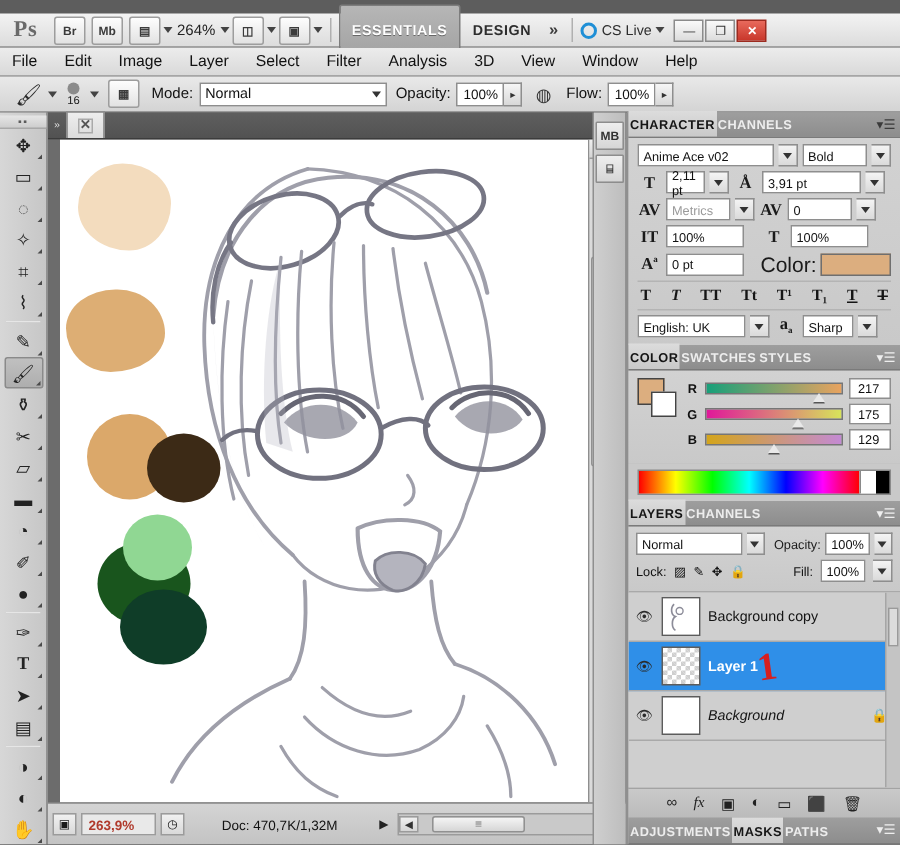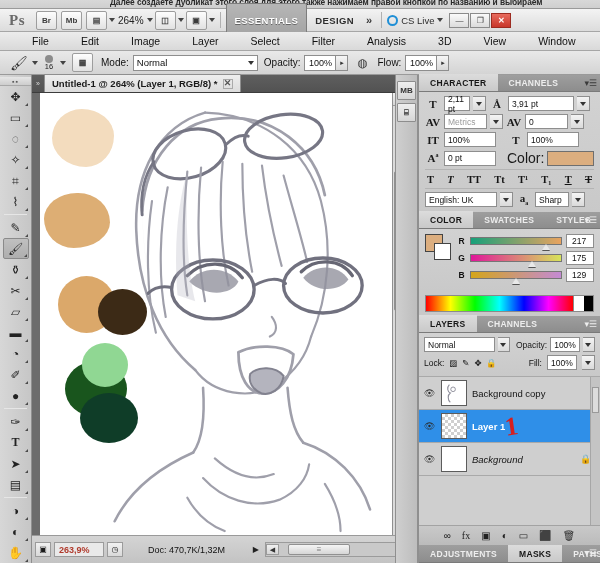--- a/index.html
+++ b/index.html
@@ -61,21 +61,21 @@
   .winbtns{ display:flex; gap:1px; margin-left:6px; }
   .wb{ width:20px;height:15px; border:1px solid #8b8b8b; background:linear-gradient(#fafafa,#dcdcdc);
        display:flex;align-items:center;justify-content:center; font-size:8px; color:#333;}
   .wb.close{ background:linear-gradient(#e86a5c,#c8362a); border-color:#9c2b20; color:#fff; font-weight:bold; }
 
   
   .menubar{
     position:absolute; left:0; top:32px; width:600px; height:19px;
     background:linear-gradient(#ececec,#d9d9d9);
     border-bottom:1px solid #a6a6a6;
-    display:flex; align-items:flex-start; padding-left:24px; gap:16px;
+    display:flex; align-items:flex-start; padding-left:0; gap:2px;
   }
   .menu-item{ padding:0 8px; height:17px; display:flex; align-items:center; font-size:10.5px; color:#111; }
 
   
   .optbar{
     position:absolute; left:0; top:51px; width:600px; height:24px;
     background:linear-gradient(#e9e9e9,#d4d4d4);
     border-bottom:1px solid #9a9a9a;
     display:flex; align-items:center; padding-left:6px; gap:0;
   }
@@ -196,21 +196,21 @@
     position:absolute; right:0; top:75px; width:182px; bottom:0;
     background:#b9b9b9; border-left:1px solid #8f8f8f;
     display:flex; flex-direction:column;
   }
   .tabstrip{
     height:17px; background:linear-gradient(#9e9e9e,#8d8d8d);
     display:flex; align-items:flex-end; position:relative;
     border-bottom:1px solid #7a7a7a;
   }
   .ptab{
-    height:17px; padding:0 11px; display:flex; align-items:center;
+    height:17px; padding:0 1px; display:flex; align-items:center;
     font-size:8.5px; font-weight:bold; letter-spacing:0.3px; color:#ededed;
   }
   .ptab.active{ background:linear-gradient(#dcdcdc,#c9c9c9); color:#161616; }
   .pmenu{ position:absolute; right:3px; top:3px; font-size:9px; color:#eee; }
   .pmenu.dark{ color:#3a3a3a; }
   .panelbody{ background:linear-gradient(#d2d2d2,#c9c9c9); padding:4px 6px; }
 
   .crow{ display:flex; align-items:center; gap:3px; margin-bottom:3px; }
   .cicon{ width:16px; font-size:11px; color:#1a1a1a; text-align:center;
     font-family:"Liberation Serif", serif; font-weight:bold;}
@@ -268,23 +268,20 @@
   .lbtns{ height:20px; background:linear-gradient(#c9c9c9,#bbbbbb); border-top:1px solid #a3a3a3;
     display:flex; align-items:center; justify-content:center; gap:11px; font-size:10px; color:#222;}
   .layerscroll{ position:absolute; right:0; top:0; bottom:0; width:10px; background:#c4c4c4; border-left:1px solid #a6a6a6;}
   .lsthumb{ position:absolute; left:1px;right:1px;top:10px;height:26px;background:#dcdcdc;border:1px solid #9a9a9a;}
 </style>
 </head>
 <body>
 
 <div class="app">
 
-  <div class="banner">
-    <span>Далее создаете дубликат этого слоя для этого также нажимаем правой кнопкой по названию и выбираем</span>
-  </div>
 
   <div class="appbar">
     <div class="ps-logo">Ps</div>
     <div class="abtn">Br</div>
     <div class="abtn">Mb</div>
     <div class="abtn">
       <span>▤</span>
     </div>
     <div class="caret"></div>
     <div class="zoomfield">264%</div>
@@ -379,21 +376,20 @@
     <div class="tdiv"></div>
     <div class="tool">◑<i class="tri"></i></div>
     <div class="tool">◐<i class="tri"></i></div>
     <div class="tool">✋<i class="tri"></i></div>
 
   </div>
 
   <div class="tabbar">
     <div class="tabgrip">»</div>
     <div class="doctab">
-      <span>Untitled-1 @ 264% (Layer 1, RGB/8) *</span>
       <span class="tabx">✕</span>
     </div>
     <div style="flex:1"></div>
     <div class="tabgrip">«</div>
   </div>
 
   <div class="canvaswrap">
     <div class="canvas">
 
       <div class="blob" style="left:12px;top:16px;width:62px;height:58px;background:#f3dcbe;border-radius:48% 52% 45% 55%/50% 46% 54% 50%;"></div>
@@ -487,20 +483,30 @@
 
   <div class="dock">
 
     <div class="tabstrip">
       <div class="ptab active">CHARACTER</div>
       <div class="ptab">CHANNELS</div>
       <div class="pmenu dark">▾☰</div>
     </div>
     <div class="panelbody">
       <div class="crow">
+        <div class="cfield" style="width:92px">Anime Ace v02</div>
+        <div class="ddbtn">
+            <i></i>
+          </div>
+        <div class="cfield" style="width:44px">Bold</div>
+        <div class="ddbtn">
+            <i></i>
+          </div>
+      </div>
+      <div class="crow">
         <span class="cicon">T</span>
         <div class="cfield" style="width:26px">2,11 pt</div>
         <div class="ddbtn">
             <i></i>
           </div>
         <span class="cicon">Å</span>
         <div class="cfield" style="width:66px">3,91 pt</div>
         <div class="ddbtn">
             <i></i>
           </div>
@@ -656,21 +662,21 @@
         <span class="lock-ic">🔒</span>
       </div>
 
       <div class="layerscroll">
         <div class="lsthumb"></div>
       </div>
     </div>
 
     <div class="lbtns">
       <span>∞</span>
-      <span style="font-family:'Liberation Serif',serif;">fx</span>
+      <span style="font-family:'Liberation Serif',serif;font-style:italic">fx</span>
       <span>▣</span>
       <span>◐</span>
       <span>▭</span>
       <span>⬛</span>
       <span>🗑</span>
     </div>
 
     <div class="tabstrip" style="height:18px">
       <div class="ptab">ADJUSTMENTS</div>
       <div class="ptab active">MASKS</div>

